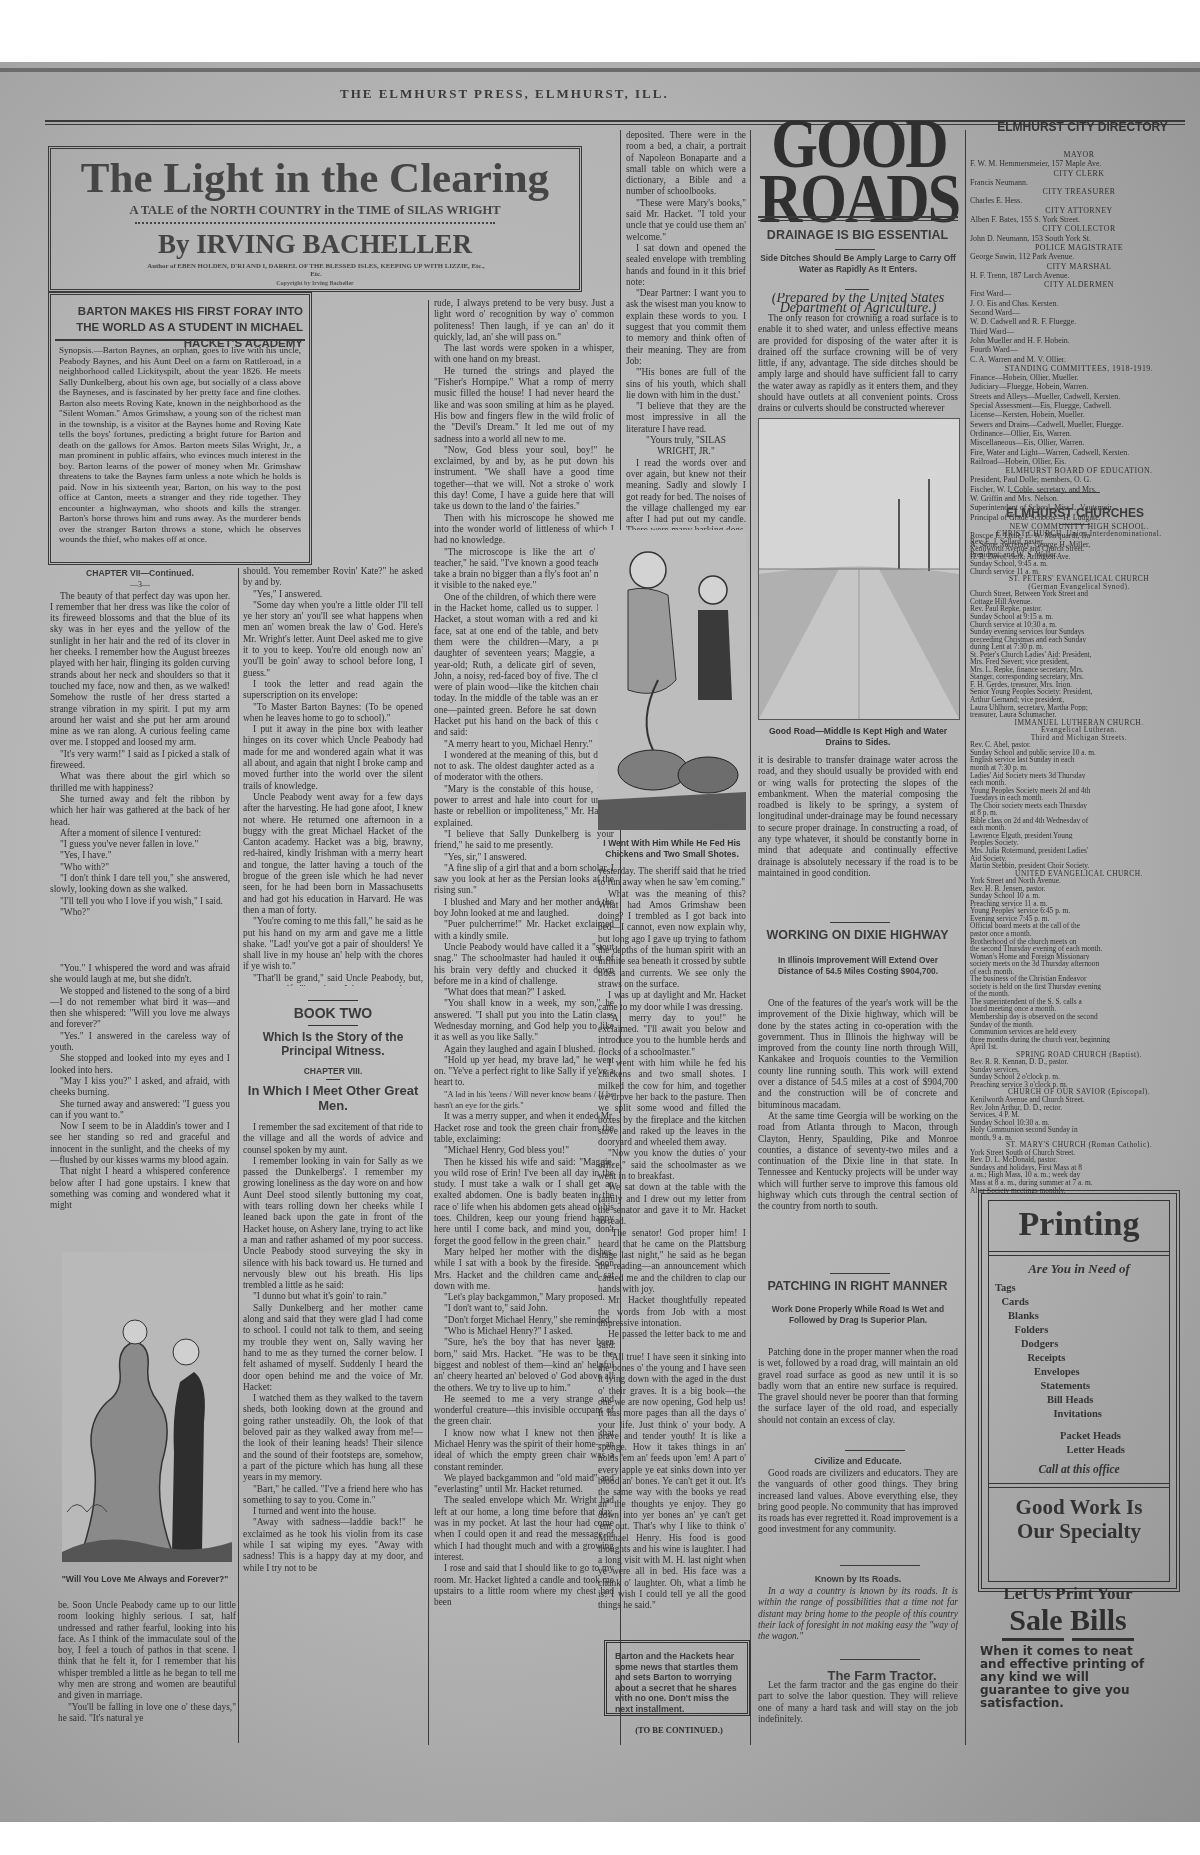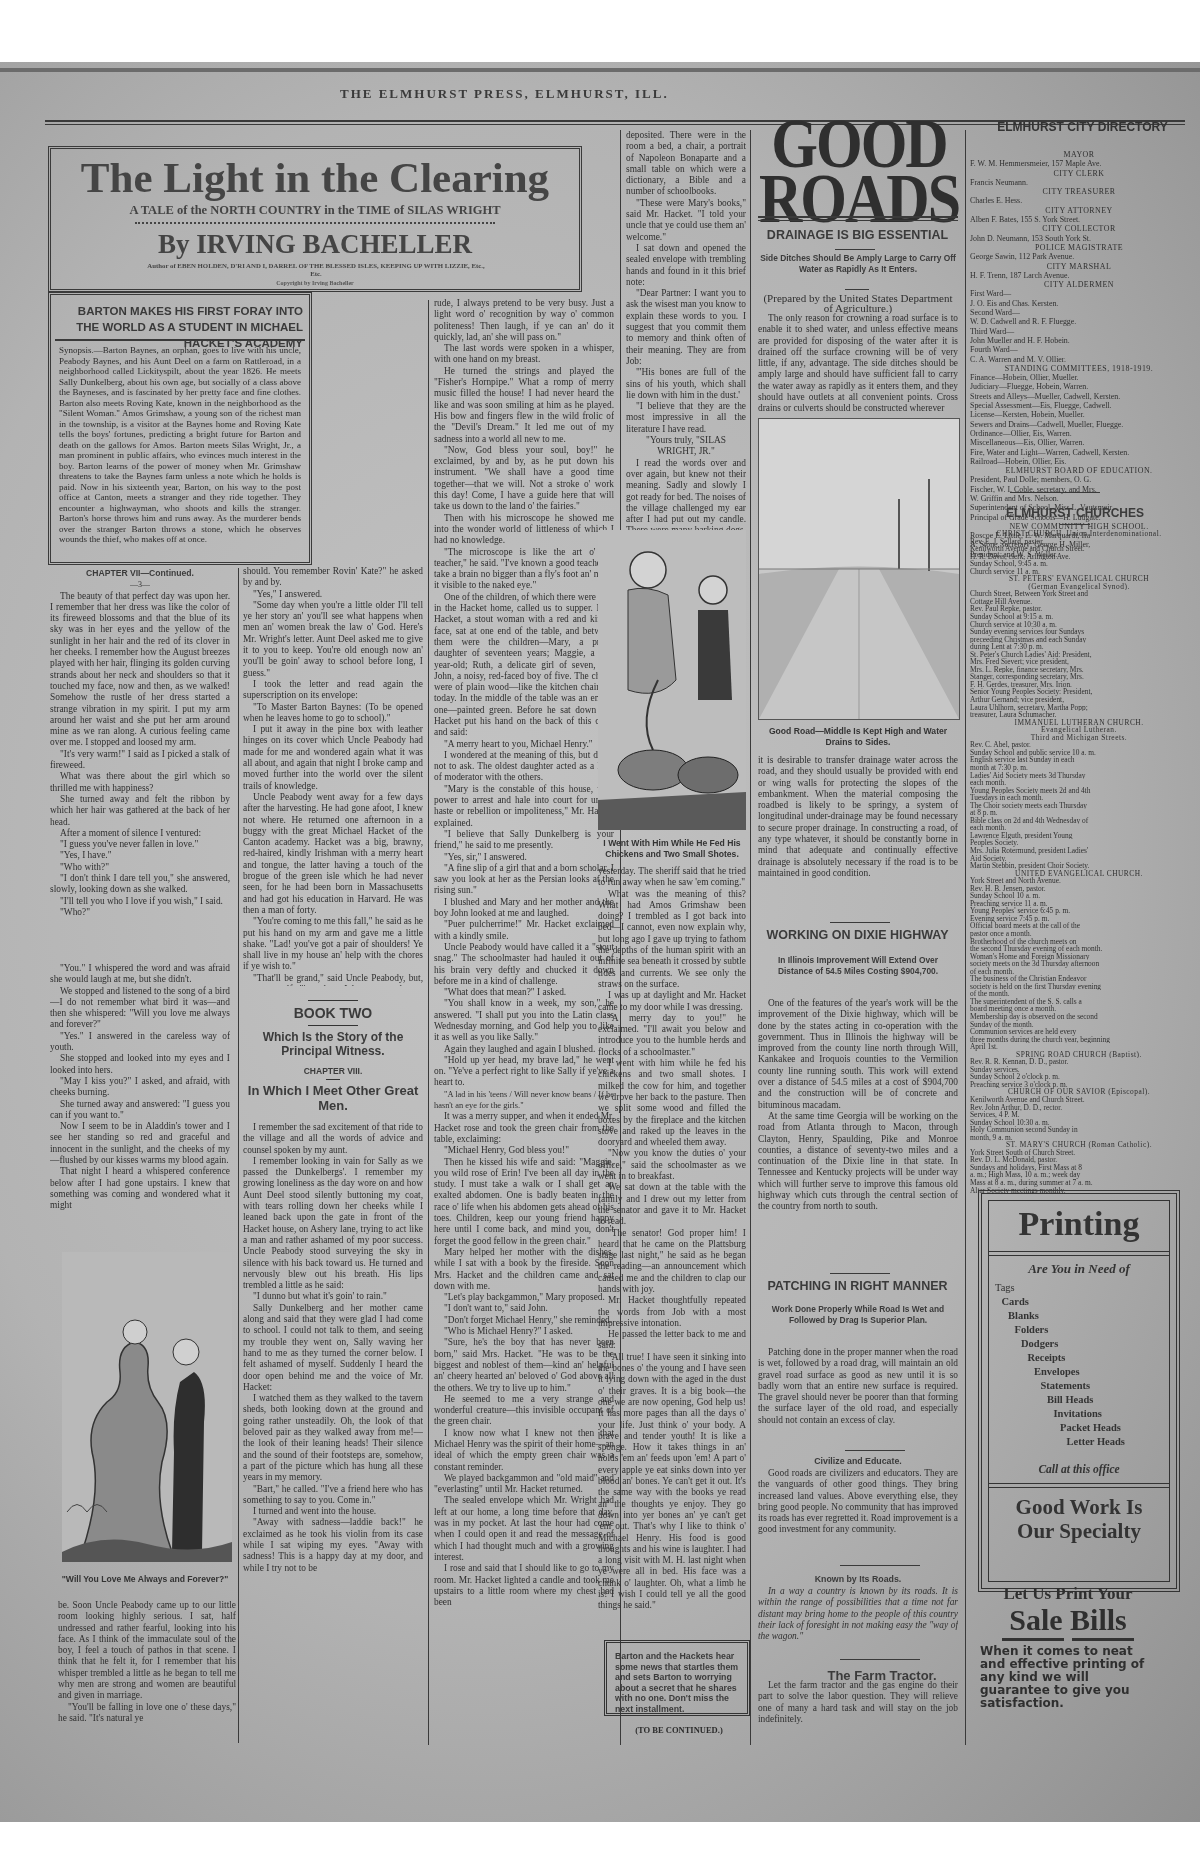--- a/index.html
+++ b/index.html
@@ -229,21 +229,21 @@
 <div class="vline" style="left:750px;top:130px;height:1615px;"></div>
 
 <div class="good-roads">GOOD ROADS</div>
 <div class="rule" style="left:758px;top:216px;width:200px;height:2px;"></div>
 <div class="rule" style="left:758px;top:220px;width:200px;height:1px;"></div>
 <div class="h-sans" style="position:absolute;left:755px;top:228px;width:205px;font-size:12.5px;">DRAINAGE IS BIG ESSENTIAL</div>
 <div class="rule" style="left:835px;top:249px;width:40px;height:1px;"></div>
 <div class="h-sans" style="position:absolute;left:758px;top:253px;width:200px;font-size:8.4px;line-height:10.5px;">Side Ditches Should Be Amply Large to Carry Off Water as Rapidly As It Enters.</div>
 <div class="rule" style="left:845px;top:289px;width:24px;height:1px;"></div>
 <div class="col" style="left:758px;top:293px;width:200px;height:120px;">
-  <p class="c" style="font-size:11px;line-height:10px;">(Prepared by the United States Department of Agriculture.)</p>
+  <p class="c" style="font-size:14px;line-height:10px;font-style:italic;">(Prepared by the United States Department of Agriculture.)</p>
   <p>The only reason for crowning a road surface is to enable it to shed water, and unless effective means are provided for disposing of the water after it is drained off the surface crowning will be of very little, if any, advantage. The side ditches should be amply large and should have sufficient fall to carry the water away as rapidly as it enters them, and they should have outlets at all convenient points. Cross drains or culverts should be constructed wherever</p>
 </div>
 <div class="illus" style="left:758px;top:418px;width:200px;height:300px;border:1px solid #555;background:transparent;">
   <svg width="200" height="300" viewBox="0 0 200 300">
     <rect width="200" height="300" fill="#c8c8c8"></rect>
     <rect x="0" y="0" width="200" height="150" fill="#d5d5d5"></rect>
     <path d="M0 155 Q100 140 200 155 L200 300 L0 300 Z" fill="#b0b0b0"></path>
     <path d="M80 150 L120 150 L200 300 L0 300 Z" fill="#c6c6c6"></path>
     <path d="M100 150 L100 300" stroke="#999" stroke-width="1"></path>
     <path d="M140 80 L140 150 M170 60 L170 152" stroke="#555" stroke-width="2"></path>
@@ -425,31 +425,31 @@
     <div>Mass at 8 a. m., during summer at 7 a. m.</div>
     <div>  Altar Society meetings monthly.</div>
   </div>
 
 <div class="printing-box">
   <div class="pb-inner">
     <div style="position:absolute;left:0;top:4px;width:100%;text-align:center;font-family:'Liberation Serif',serif;font-weight:bold;font-size:34px;color:#333;">Printing</div>
     <div style="position:absolute;left:0;top:50px;width:100%;height:3px;border-top:1px solid #333;border-bottom:1px solid #333;"></div>
     <div style="position:absolute;left:0;top:60px;width:100%;text-align:center;font-style:italic;font-weight:bold;font-size:13px;color:#333;">Are You in Need of</div>
     <div id="print-items" style="position:absolute;left:6px;top:80px;width:150px;">
-        <div style="font-weight: normal; font-size: 10.5px; line-height: 14px; color: rgb(51, 51, 51); padding-left: 0px;">Tags</div>
+        <div style="font-weight: bold; font-size: 10.5px; line-height: 14px; color: rgb(51, 51, 51); padding-left: 0px;">Tags</div>
         <div style="font-weight: bold; font-size: 10.5px; line-height: 14px; color: rgb(51, 51, 51); padding-left: 6.5px;">Cards</div>
         <div style="font-weight: bold; font-size: 10.5px; line-height: 14px; color: rgb(51, 51, 51); padding-left: 13px;">Blanks</div>
         <div style="font-weight: bold; font-size: 10.5px; line-height: 14px; color: rgb(51, 51, 51); padding-left: 19.5px;">Folders</div>
         <div style="font-weight: bold; font-size: 10.5px; line-height: 14px; color: rgb(51, 51, 51); padding-left: 26px;">Dodgers</div>
         <div style="font-weight: bold; font-size: 10.5px; line-height: 14px; color: rgb(51, 51, 51); padding-left: 32.5px;">Receipts</div>
         <div style="font-weight: bold; font-size: 10.5px; line-height: 14px; color: rgb(51, 51, 51); padding-left: 39px;">Envelopes</div>
         <div style="font-weight: bold; font-size: 10.5px; line-height: 14px; color: rgb(51, 51, 51); padding-left: 45.5px;">Statements</div>
         <div style="font-weight: bold; font-size: 10.5px; line-height: 14px; color: rgb(51, 51, 51); padding-left: 52px;">Bill Heads</div>
         <div style="font-weight: bold; font-size: 10.5px; line-height: 14px; color: rgb(51, 51, 51); padding-left: 58.5px;">Invitations</div>
-        <div style="font-weight: bold; font-size: 10.5px; line-height: 14px; color: rgb(51, 51, 51); padding-left: 65px;">Packet Heads</div>
+        <div style="font-weight: bold; font-size: 10.5px; line-height: 14px; color: rgb(51, 51, 51); padding-left: 65px; margin-top: 8px;">Packet Heads</div>
         <div style="font-weight: bold; font-size: 10.5px; line-height: 14px; color: rgb(51, 51, 51); padding-left: 71.5px;">Letter Heads</div>
       </div>
     <div style="position:absolute;left:0;top:262px;width:100%;text-align:center;font-style:italic;font-weight:bold;font-size:11.5px;color:#333;">Call at this office</div>
     <div style="position:absolute;left:0;top:282px;width:100%;height:3px;border-top:1px solid #333;border-bottom:1px solid #333;"></div>
     <div style="position:absolute;left:0;top:294px;width:100%;text-align:center;font-family:'Liberation Serif',serif;font-weight:bold;font-size:21px;color:#333;">Good Work Is</div>
     <div style="position:absolute;left:0;top:318px;width:100%;text-align:center;font-family:'Liberation Serif',serif;font-weight:bold;font-size:21px;color:#333;">Our Specialty</div>
   </div>
 </div>
 
 <div class="sale">

